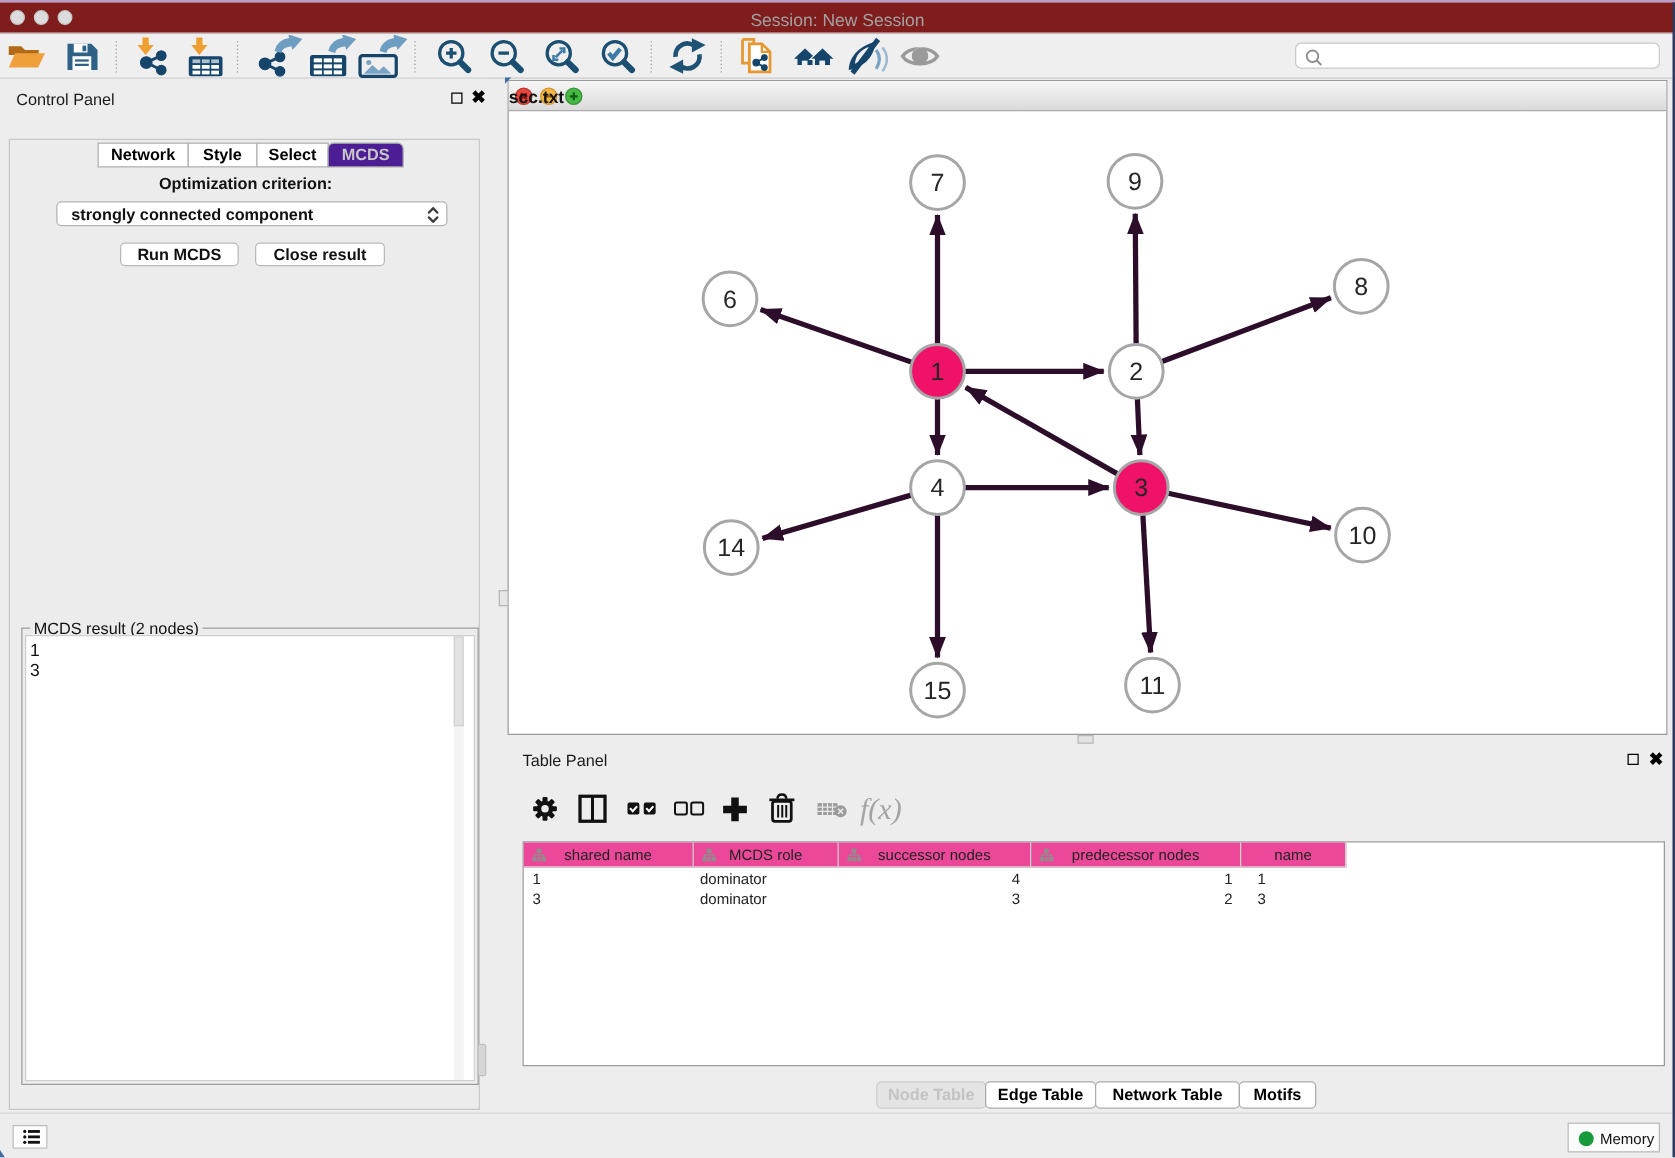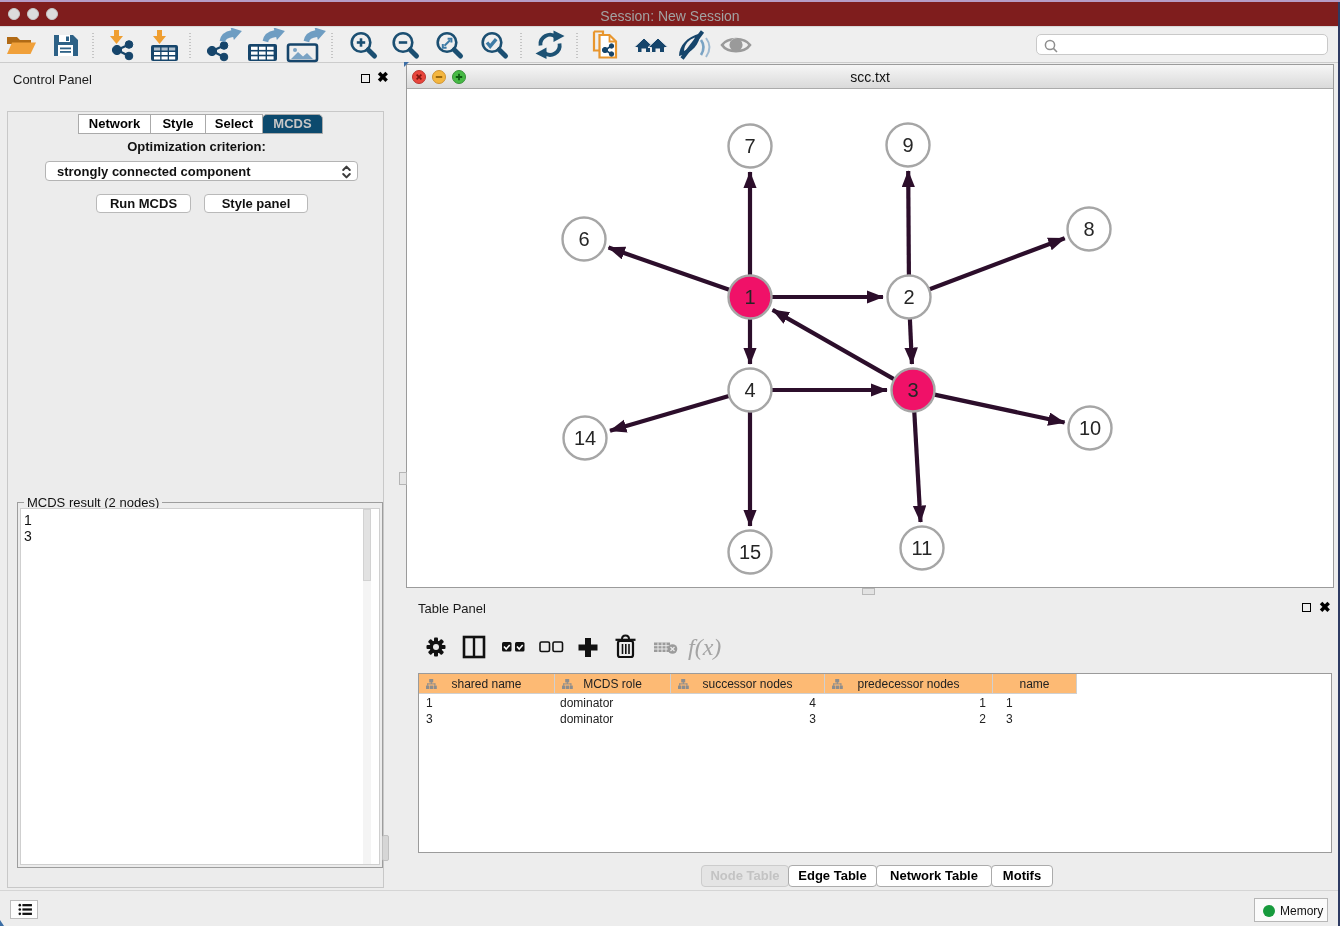--- a/index.html
+++ b/index.html
@@ -26,28 +26,28 @@
 #opt-label { left:0; width:377px; top:27px; text-align:center; font-size:13px; font-weight:bold; color:#111; }
 #dropdown { left:37px; top:49px; width:313px; height:20px; background:#fff; border:1px solid #b4b4b4; border-radius:4px; font-size:13px; font-weight:bold; line-height:19px; padding-left:11px; color:#111; }
 .btn { position:absolute; height:19px; background:#fff; border:1px solid #b9b9b9; border-radius:4px; font-size:13px; font-weight:bold; text-align:center; line-height:17px; color:#111; }
 #groupbox { left:9px; top:390px; width:366px; height:366px; border:1px solid #9d9d9d; }
 #gb-label { left:6px; top:-8px; background:#ececec; padding:0 3px; font-size:13px; color:#111; }
 #gb-inner { left:2px; top:5px; width:360px; height:357px; background:#fff; border:1px solid #cfcfcf; font-size:14px; color:#111; padding:3px 0 0 3px; line-height:16px; }
 
 
 #netwin { left:406px; top:64px; width:928px; height:524px; background:#fff; border:1px solid #9b9b9b; }
 #net-title { left:0; top:0; width:926px; height:24px; background:linear-gradient(#f6f6f6,#dadada); border-bottom:1px solid #ababab; }
-#net-name { left:0; top:4px; width:926px; text-align:center; font-size:14px; font-weight:normal; color:#111; }
+#net-name { left:0; top:4px; width:926px; font-size:14px; font-weight:bold; color:#111; }
 
 
 #tpanel { left:406px; top:596px; width:934px; height:294px; background:#ededed; }
 #tp-title { left:12px; top:5px; font-size:13px; color:#1a1a1a; }
 #tp-toolbar { left:12px; top:28px; width:910px; height:40px; }
 #ttable { left:12px; top:77px; width:914px; height:180px; background:#fff; border:1px solid #9b9b9b; }
-#thead { left:0; top:0; width:658px; height:20px; background:#fdba74; border-bottom:1px solid #d0d0d0; border-right:1px solid #d0d0d0; font-size:12px; color:#222; }
+#thead { left:0; top:0; width:658px; height:20px; background:#ec4899; border-bottom:1px solid #d0d0d0; border-right:1px solid #d0d0d0; font-size:12px; color:#222; }
 .thcol { position:absolute; top:0; height:20px; border-right:1px solid #d0d0d0; text-align:center; line-height:20px; }
 .trow { position:absolute; font-size:12px; color:#222; height:16px; line-height:16px; }
 .btabs { position:absolute; top:262px; height:22px; }
 .btab { position:absolute; top:0; height:22px; background:#fff; border:1px solid #ababab; border-radius:4px; font-size:13px; font-weight:bold; text-align:center; line-height:20px; color:#000; }
 
 
 #statusbar { left:0; top:890px; width:1340px; height:32px; background:#ededed; border-top:1px solid #d5d5d5; }
 #sb-left { left:10px; top:9px; width:28px; height:19px; background:#fdfdfd; border:1px solid #bcbcbc; }
 #memory { left:1254px; top:7px; width:74px; height:24px; background:#fbfbfb; border:1px solid #b7b7b7; font-size:12px; color:#111; }
 #rightstrip { left:1338px; top:2px; width:2px; height:924px; background:#2e3b63; }
@@ -229,34 +229,34 @@
 </div>
 
 <div class="abs" id="cpanel">
   <div class="abs" id="cp-title">Control Panel</div>
   <div class="abs" style="left:361px; top:11px; width:9px; height:9px; border:1.5px solid #000;"></div>
   <div class="abs" style="left:377px; top:6px; font-size:14px; font-weight:bold;">✖</div>
   <div class="abs" id="cp-tabs">
     <div class="tab" style="left:78px; width:73px;">Network</div>
     <div class="tab" style="left:150px; width:56px;">Style</div>
     <div class="tab" style="left:205px; width:58px;">Select</div>
-    <div class="tab" style="left:262px; width:61px; background:#0c4a6e; color:#c6c6c6; border-radius:5px 5px 0 0;">MCDS</div>
+    <div class="tab" style="left:262px; width:61px; background:#4c1d95; color:#c6c6c6; border-radius:5px 5px 0 0;">MCDS</div>
   </div>
   <div class="abs" id="cp-body">
     <div class="abs" id="dropdown">strongly connected component
       <svg class="abs" style="right:5px; top:3px;" width="11" height="14" viewBox="0 0 11 14">
         <g fill="none" stroke="#3c3c3c" stroke-width="2" stroke-linecap="round" stroke-linejoin="round">
           <path d="M2.2 5 L5.5 1.6 L8.8 5"></path>
           <path d="M2.2 9 L5.5 12.4 L8.8 9"></path>
         </g>
       </svg>
     </div>
     <div class="abs" id="opt-label">Optimization criterion:</div>
     <div class="btn" style="left:88px; top:82px; width:95px;">Run MCDS</div>
-    <div class="btn" style="left:196px; top:82px; width:104px;">Style panel</div>
+    <div class="btn" style="left:196px; top:82px; width:104px;">Close result</div>
     <div class="abs" id="groupbox">
       <div class="abs" id="gb-label">MCDS result (2 nodes)</div>
       <div class="abs" id="gb-inner">1<br>3
         <div class="abs" style="right:8px; top:0; width:8px; height:355px; background:#f4f4f4;"></div>
         <div class="abs" style="right:8px; top:0; width:8px; height:72px; background:#e2e2e2; border:1px solid #d2d2d2;"></div>
       </div>
     </div>
   </div>
   <div class="abs" style="left:382px; top:772px; width:7px; height:26px; background:#d6d6d6; border:1px solid #c0c0c0; border-radius:2px;"></div>
 </div>

